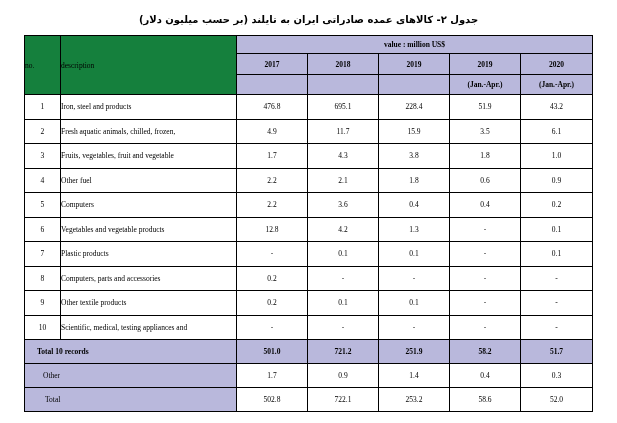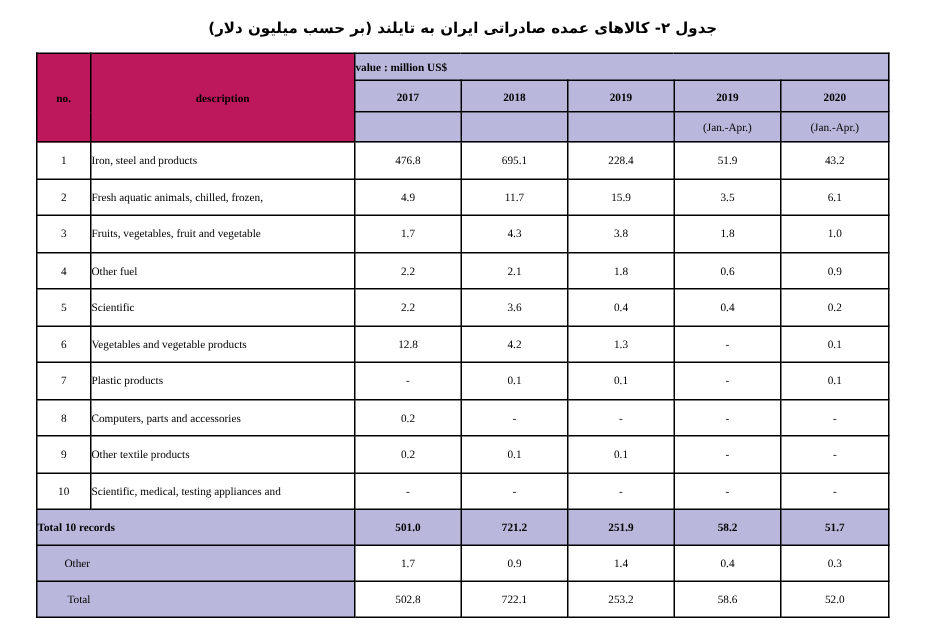--- a/index.html
+++ b/index.html
@@ -38,45 +38,44 @@
     table-layout: fixed;
   }
   table.main td, table.main th {
     border: 1px solid #000000;
     font-size: 7.5px;
     font-family: "Liberation Serif", serif;
     padding: 0;
     vertical-align: middle;
   }
   .hdr {
-    background: #be185d;
-    text-align: center;
-    font-weight: bold;
+    background: #15803d;
+    font-weight: normal;
     font-size: 7.5px;
   }
   .hdr-no { height: 56px; }
   .hdr-desc { height: 56px; margin-left: 19px; }
   .value-top {
     background: #b9b8dc;
-    text-align: left;
+    text-align: center;
     font-weight: bold;
     height: 17px;
     font-size: 7.5px;
   }
   .yr {
     background: #b9b8dc;
     text-align: center;
     font-weight: bold;
     height: 20px;
     font-size: 8px;
   }
   .yr2 {
     background: #b9b8dc;
     text-align: center;
-    font-weight: normal;
+    font-weight: bold;
     height: 19px;
     font-size: 7px;
   }
   .yr2.empty { border-top: none; }
   .cell-no {
     text-align: center;
     height: 23.5px;
     font-size: 7.5px;
   }
   .cell-desc {
@@ -88,21 +87,21 @@
     text-align: center;
     font-size: 7.5px;
   }
   .row-total td {
     background: #b9b8dc;
     font-weight: bold;
     height: 23px;
   }
   .row-total .lbl {
     text-align: left;
-    padding-left: 0;
+    padding-left: 12px;
   }
   .row-other td {
     background: #b9b8dc;
     height: 23px;
   }
   .row-other .lbl {
     text-align: left;
     padding-left: 18px;
     font-weight: normal;
   }
@@ -194,21 +193,21 @@
         <td class="cell-no">4</td>
         <td class="cell-desc">Other fuel</td>
         <td class="cell-num">2.2</td>
         <td class="cell-num">2.1</td>
         <td class="cell-num">1.8</td>
         <td class="cell-num">0.6</td>
         <td class="cell-num">0.9</td>
       </tr>
       <tr>
         <td class="cell-no">5</td>
-        <td class="cell-desc">Scientific</td>
+        <td class="cell-desc">Computers</td>
         <td class="cell-num">2.2</td>
         <td class="cell-num">3.6</td>
         <td class="cell-num">0.4</td>
         <td class="cell-num">0.4</td>
         <td class="cell-num">0.2</td>
       </tr>
       <tr>
         <td class="cell-no">6</td>
         <td class="cell-desc">Vegetables and vegetable products</td>
         <td class="cell-num">12.8</td>

